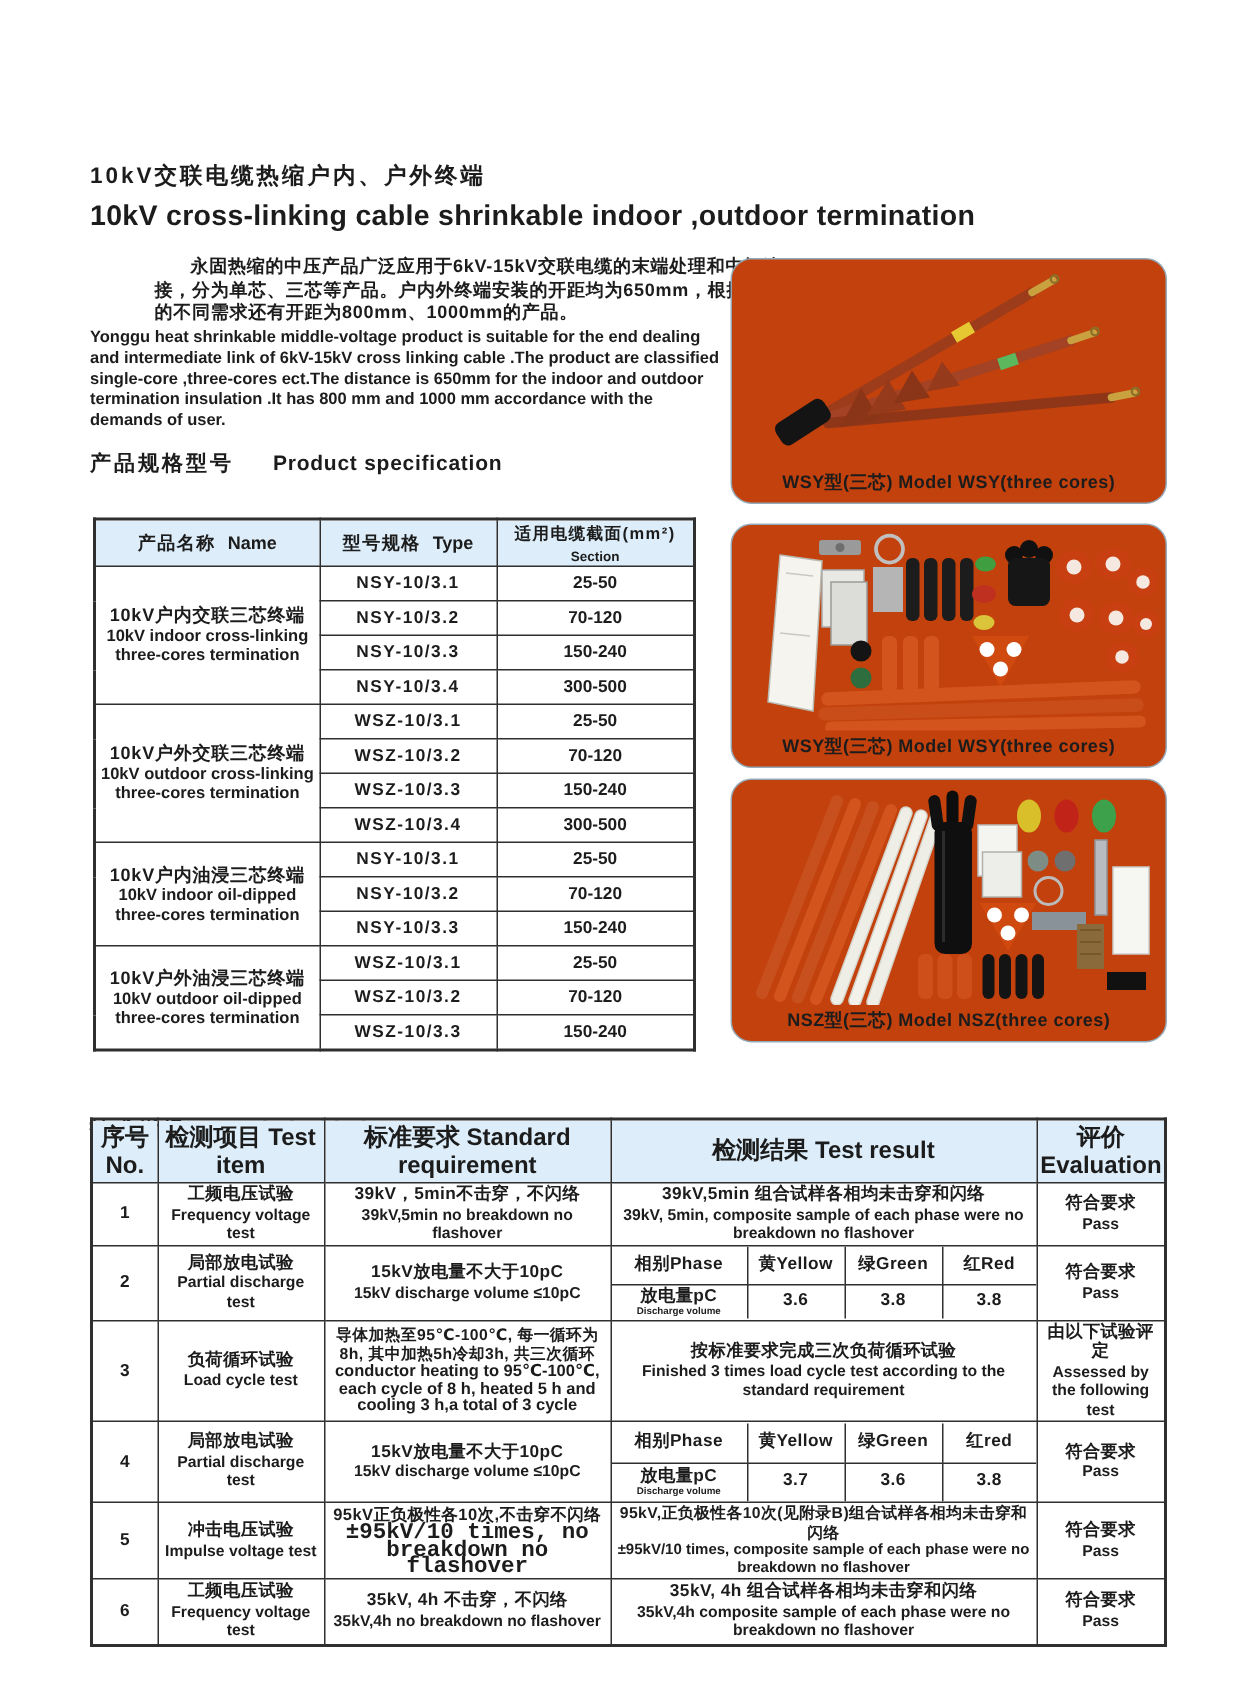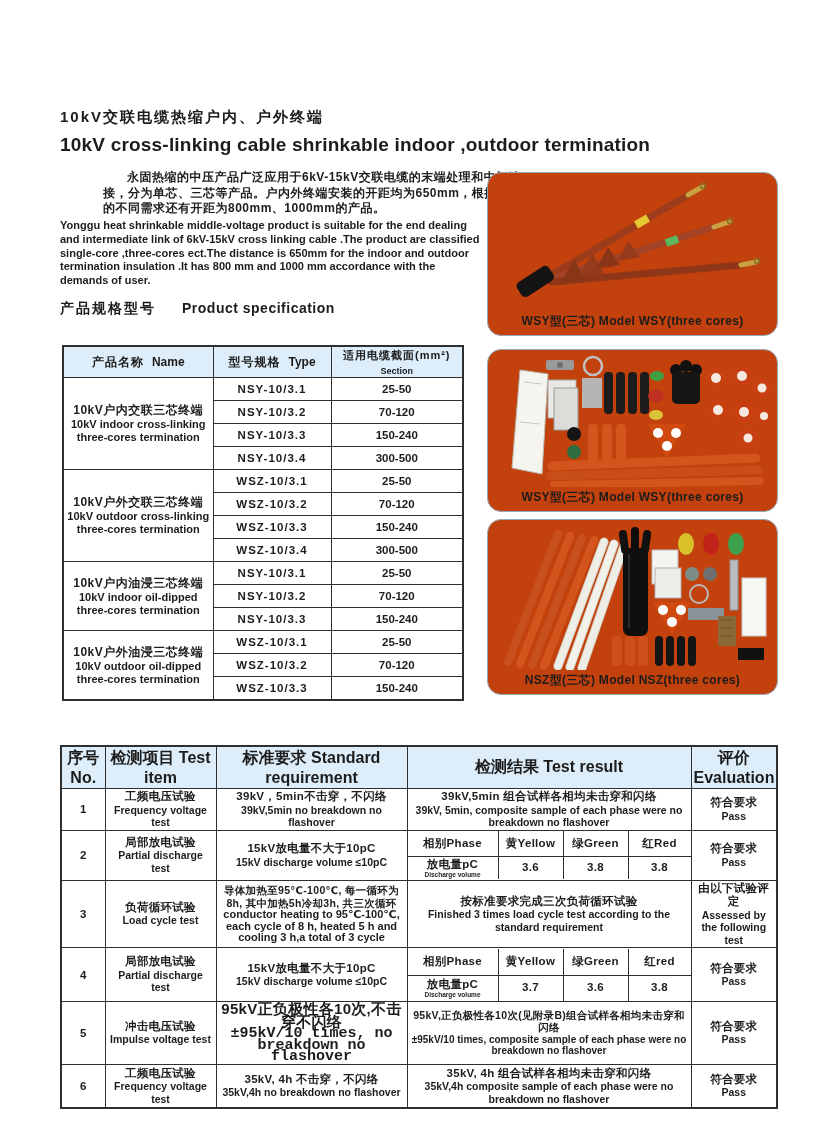--- a/index.html
+++ b/index.html
@@ -411,21 +411,21 @@
             <div class="en-line">Pass</div>
           </td>
       </tr>
       <tr style="height:42px;">
         <td class="no-cell">5</td>
         <td>
             <div class="zh-line">冲击电压试验</div>
             <div class="en-line">Impulse voltage test</div>
           </td>
         <td>
-            <div class="zh-line" style="font-size:15px;line-height:12.5px;">95kV正负极性各10次,不击穿不闪络</div>
+            <div class="zh-line" style="font-size:11px;line-height:12.5px;">95kV正负极性各10次,不击穿不闪络</div>
             <div class="en-line" style="font-size:15px;line-height:11.5px;font-family:Liberation Mono, monospace;">±95kV/10 times, no breakdown no flashover</div>
           </td>
         <td>
             <div class="zh-line" style="font-size:10.5px;line-height:12.5px;">95kV,正负极性各10次(见附录B)组合试样各相均未击穿和闪络</div>
             <div class="en-line" style="font-size:10px;line-height:11.5px;">±95kV/10 times, composite sample of each phase were no breakdown no flashover</div>
           </td>
         <td>
             <div class="zh-line">符合要求</div>
             <div class="en-line">Pass</div>
           </td>

